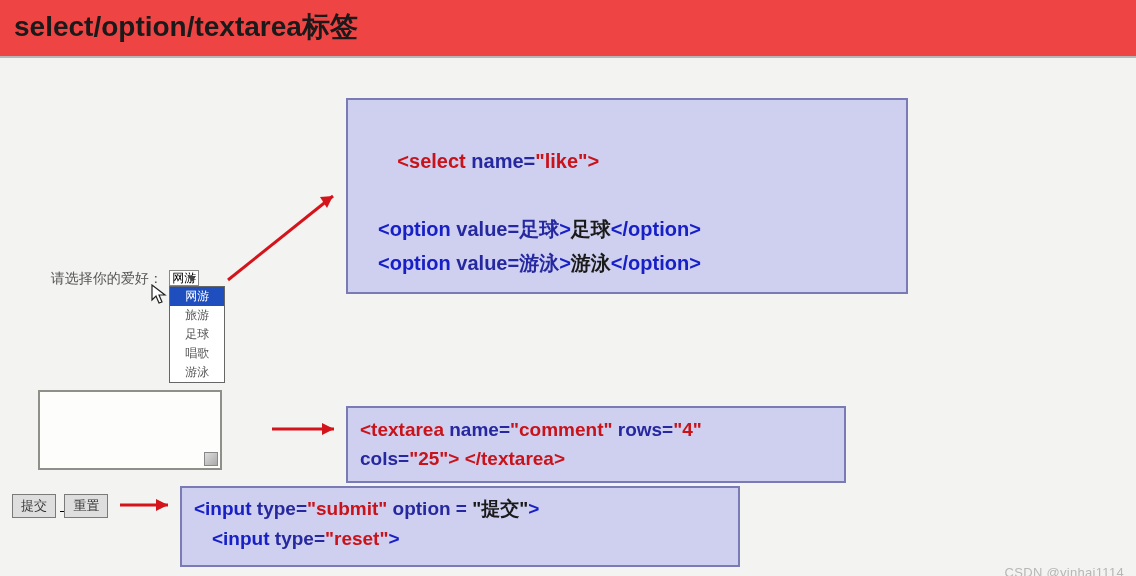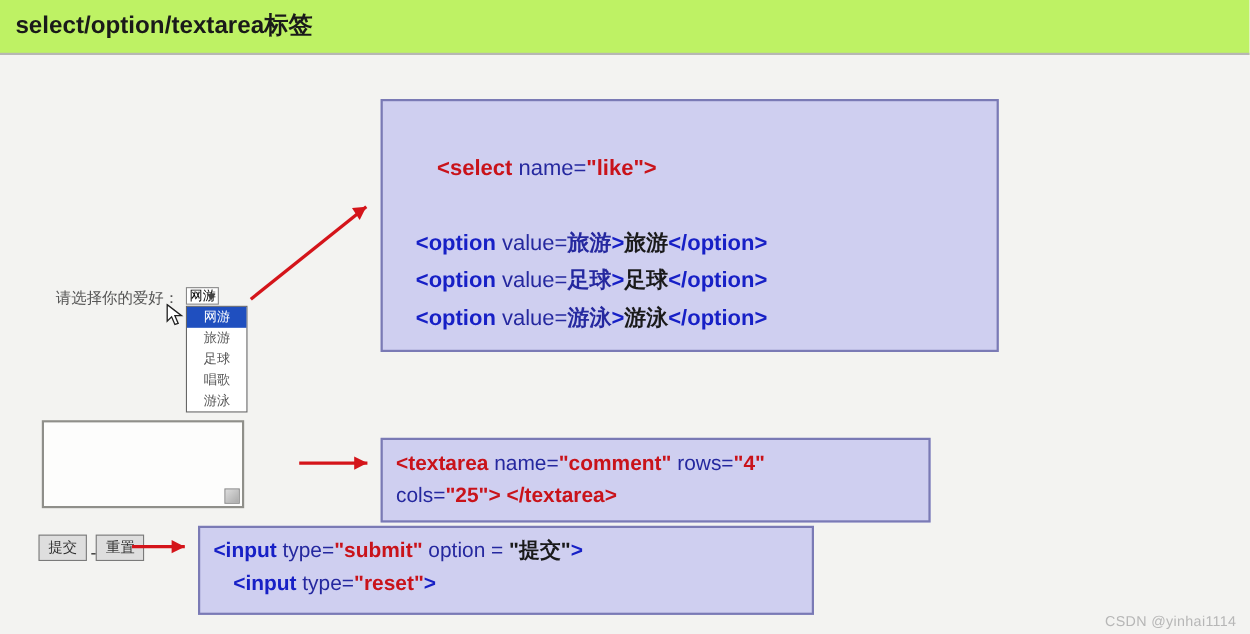--- a/index.html
+++ b/index.html
@@ -6,25 +6,25 @@
   html, body { margin:0; padding:0; }
   body {
     width:1136px; height:576px;
     background:#f3f3f1;
     font-family: Arial, "Microsoft YaHei", sans-serif;
     position:relative;
     overflow:hidden;
   }
   .title-bar {
     padding:8px 14px 10px 14px;
-    font-size:22px;
+    font-size:28px;
     font-weight:700;
     color:#1a1a1a;
     border-bottom:2px solid #b7b7b3;
-    background:#bef264;
+    background:#ef4444;
   }
   .content { position:relative; width:100%; height:calc(100% - 48px); }
 
   .form-box {
     position:absolute;
     left:18px; top:210px;
     width:214px;
     text-align:center;
   }
   .form-row-label {
@@ -75,21 +75,21 @@
     border:2px solid #8f8f8a;
     background:#fdfdfc;
   }
   .textarea-box .scroll-handle{
     position:absolute; right:2px; bottom:2px;
     width:14px; height:14px;
     background:linear-gradient(315deg, #aaa 0%, #ddd 100%);
     border:1px solid #888;
   }
 
-  .buttons-row { position:absolute; left:35px; top:436px;text-decoration:underline; }
+  .buttons-row { position:absolute; left:12px; top:436px;text-decoration:underline; }
   .btn {
     display:inline-block;
     background:#dedede;
     border:1px solid #7a7a7a;
     font-size:13px; color:#333;
     padding:2px 8px; margin-right:4px;
     font-family:inherit;
   }
 
   .arrow { position:absolute; }
@@ -105,21 +105,21 @@
     font-family: "Arial", sans-serif;
     font-size:20px;
     line-height:1.7;
   }
   .code-box.big { left:346px; top:40px; width:562px; }
   .code-box.mid { left:346px; top:348px; width:500px; font-size:19px; line-height:1.5; padding:8px 12px; }
   .code-box.small { left:180px; top:428px; width:560px; font-size:19px; line-height:1.6; padding:6px 12px 10px; }
 
   .c-tag   { color:#c9131a; font-weight:700; }
   .c-otag  { color:#1720c6; font-weight:700; }
-  .c-attr  { color:#25289f; font-weight:400; }
+  .c-attr  { color:#25289f; font-weight:700; }
   .c-plain { color:#25289f; font-weight:700; }
   .c-text  { color:#1a1a1a; font-weight:700; }
   .c-box-line { white-space:pre; }
   .indent1 { padding-left:22px; display:block; }
   .indent2 { padding-left:14px; display:block; }
 
   .watermark {
     position:absolute; right:12px; bottom:6px;
     font-size:13px; color:#b7b7b7;
     letter-spacing:0.3px;
@@ -180,23 +180,20 @@
       <line x1="0" y1="9" x2="48" y2="9"></line>
       <polygon points="48,9 36,3 36,15"></polygon>
     </svg>
   </div>
 
   <div class="code-box big">
     <div class="c-box-line">
       <span class="c-tag">&lt;select</span><span class="c-attr"> name=</span><span class="c-tag">"like"</span><span class="c-tag">&gt;</span>
     </div>
     <span class="indent2">
-      <span class="c-otag">&lt;option</span><span class="c-attr"> value=</span><span class="c-plain">旅游</span><span class="c-otag">&gt;</span><span class="c-text">旅游</span><span class="c-otag">&lt;/option&gt;</span>
-    </span>
-    <span class="indent2">
       <span class="c-otag">&lt;option</span><span class="c-attr"> value=</span><span class="c-plain">足球</span><span class="c-otag">&gt;</span><span class="c-text">足球</span><span class="c-otag">&lt;/option&gt;</span>
     </span>
     <span class="indent2">
       <span class="c-otag">&lt;option</span><span class="c-attr"> value=</span><span class="c-plain">游泳</span><span class="c-otag">&gt;</span><span class="c-text">游泳</span><span class="c-otag">&lt;/option&gt;</span>
     </span>
   </div>
 
   <div class="code-box mid">
     <div>
       <span class="c-tag">&lt;textarea</span><span class="c-attr">  name=</span><span class="c-tag">"comment"</span><span class="c-attr"> rows=</span><span class="c-tag">"4"</span>

